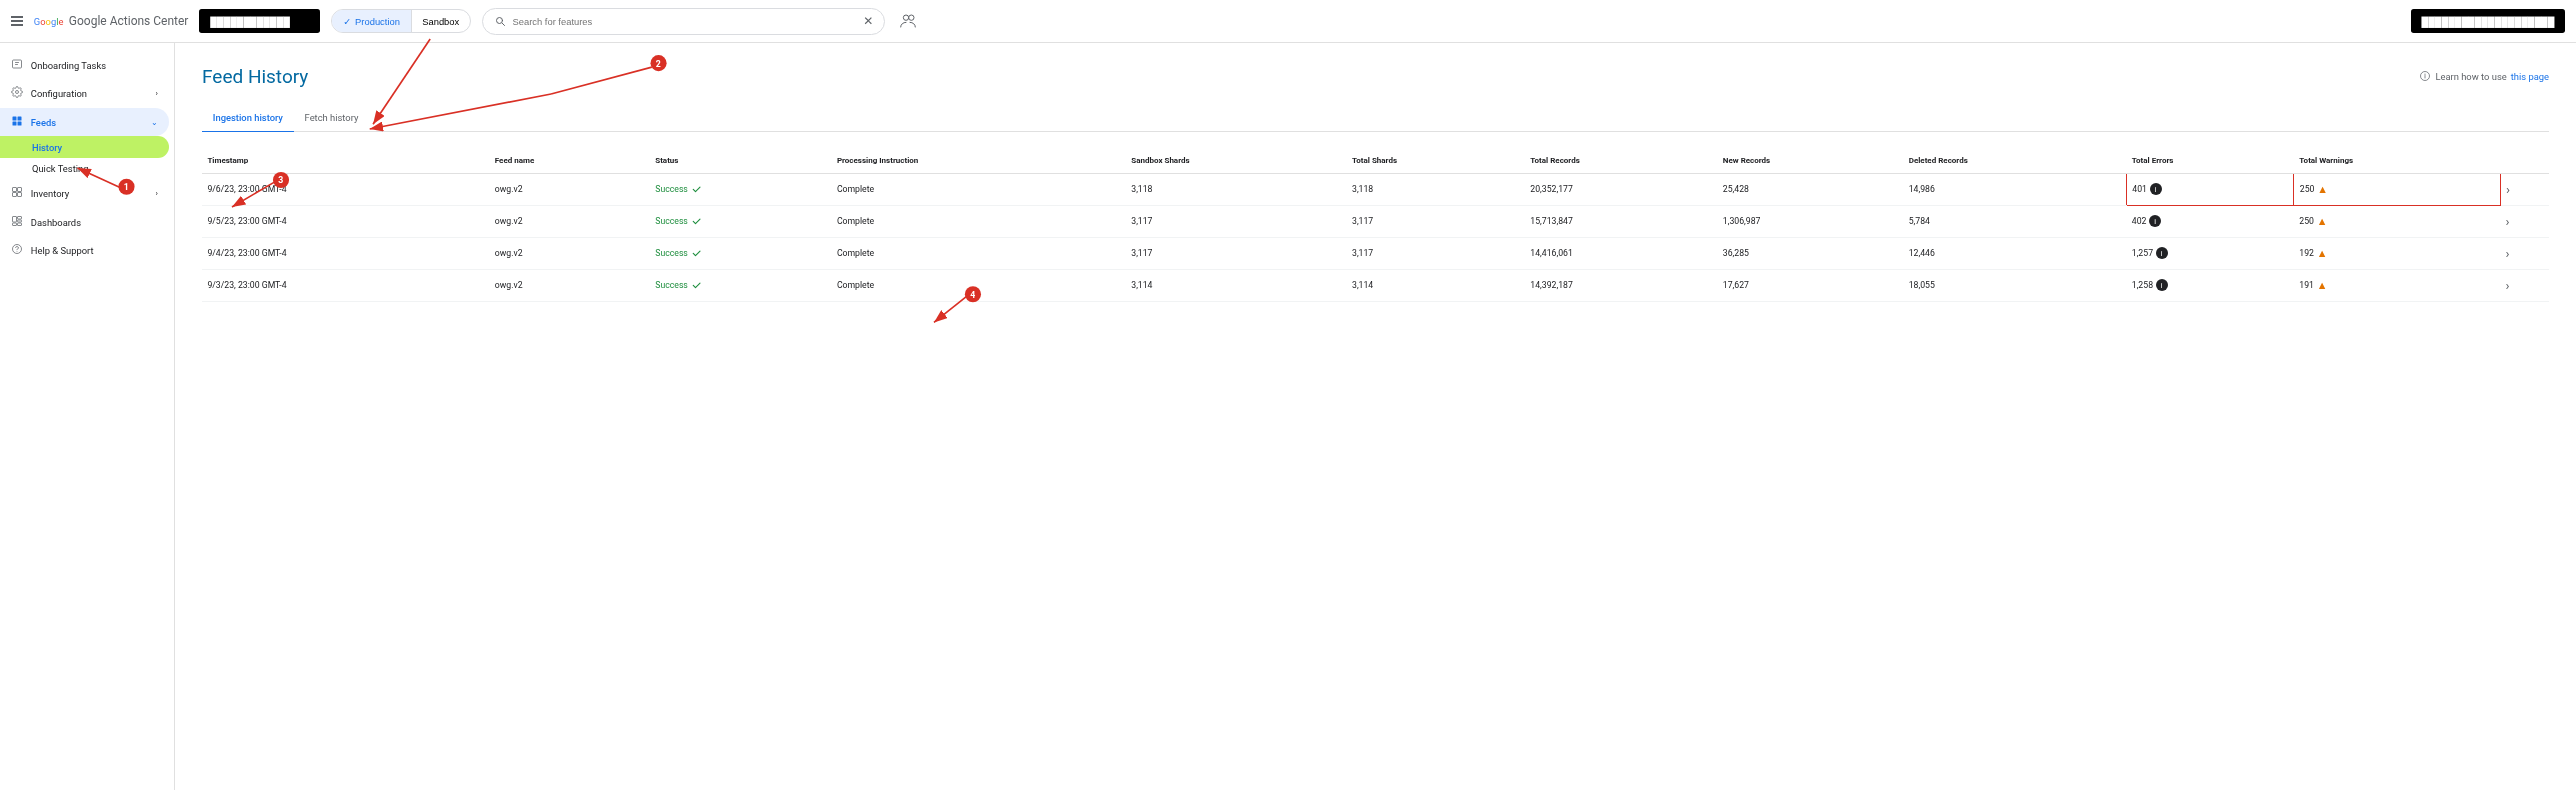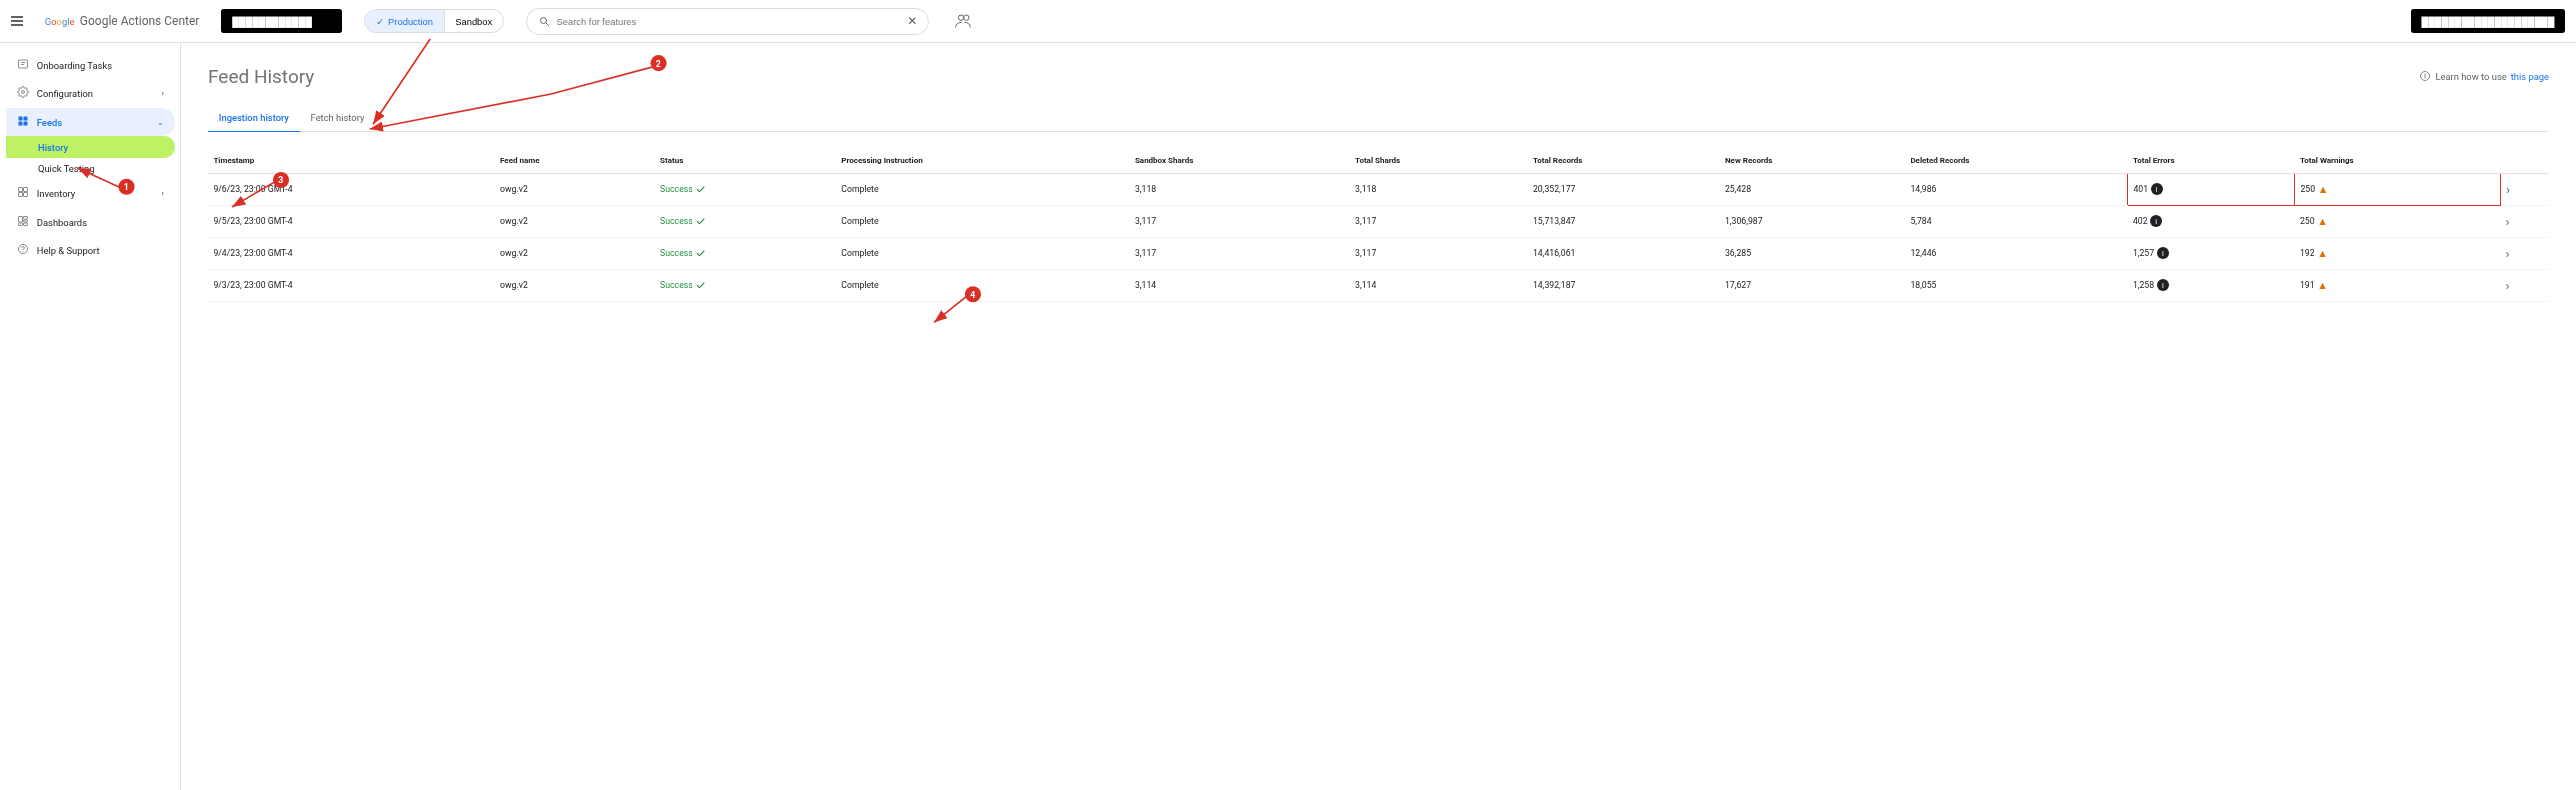--- a/index.html
+++ b/index.html
@@ -2,21 +2,21 @@
 <html style="font-size:10.8px"><head>
   <meta charset="utf-8">
   <style>
     * { box-sizing: border-box; margin: 0; padding: 0; }
     body { font-family: 'Google Sans', Roboto, Arial, sans-serif; font-size: 9.4px; color: #202124; background: #fff; overflow-x: hidden; }
 
     
     .top-nav {
       display: flex; align-items: center; height: 43px;
       padding: 0 10.8px; border-bottom: 0.7px solid #e0e0e0;
-      gap: 22px; position: relative;
+      gap: 11px; position: relative;
     }
     .hamburger { cursor: pointer; display: flex; flex-direction: column; gap: 2.7px; }
     .hamburger span { display: block; width: 12px; height: 1.3px; background: #5f6368; }
     .logo-area { display: flex; align-items: center; gap: 5.4px; min-width: 108px; }
     .google-g { color: #4285F4; }
     .google-o1 { color: #EA4335; }
     .google-o2 { color: #FBBC05; }
     .google-gl { color: #4285F4; }
     .google-e { color: #34A853; }
     .app-name { font-size: 12px; color: #5f6368; font-weight: 400; }
@@ -33,39 +33,39 @@
     .search-bar input { border: none; outline: none; flex: 1; font-size: 9.4px; color: #202124; background: transparent; }
     .clear-icon { color: #5f6368; cursor: pointer; font-size: 12px; }
 
     .profile-icon { width: 24px; height: 24px; display: flex; align-items: center; justify-content: center; cursor: pointer; color: #5f6368; }
     .top-nav-right { margin-left: auto; background: #000; color: #fff; border-radius: 2.7px; padding: 4px 10.8px; min-width: 121px; height: 24px; display: flex; align-items: center; }
 
     
     .annotation-svg { position: absolute; top: 0; left: 0; pointer-events: none; z-index: 100; }
 
     
-    .layout { display: flex; height: calc(100vh - 43px); margin-left: 6px; }
+    .layout { display: flex; height: calc(100vh - 43px); }
 
     
     .sidebar { width: 175px; min-width: 175px; border-right: 0.7px solid #e0e0e0; padding: 5.4px 0; overflow-y: auto; }
     .sidebar-item { display: flex; align-items: center; gap: 8px; padding: 6.7px 10.8px; cursor: pointer; font-size: 9.4px; color: #202124; border-radius: 0 16px 16px 0; margin-right: 5.4px; }
     .sidebar-item.active { background: #e8f0fe; color: #1a73e8; font-weight: 500; }
     .sidebar-item .icon { color: #5f6368; font-size: 12px; }
     .sidebar-item.active .icon { color: #1a73e8; }
     .sidebar-section { padding: 2.7px 0; }
     .sidebar-child { padding-left: 32px; font-size: 9.4px; color: #202124; padding-top: 5.4px; padding-bottom: 5.4px; cursor: pointer; border-radius: 0 16px 16px 0; margin-right: 5.4px; }
     .sidebar-child.active { background: #bef264; color: #1a73e8; font-weight: 500; }
     .chevron { font-size: 8px; margin-left: auto; }
 
     
     .main { flex: 1; overflow-y: auto; padding: 21.5px 27px; }
 
     
     .page-header { display: flex; align-items: center; justify-content: space-between; margin-bottom: 16px; }
-    .page-title { font-size: 19px; font-weight: 400; color: #737373; }
+    .page-title { font-size: 19px; font-weight: 400; color: #0369a1; }
     .help-link { display: flex; align-items: center; gap: 4px; font-size: 9.4px; color: #5f6368; }
     .help-link a { color: #1a73e8; text-decoration: none; }
 
     
     .tabs { display: flex; border-bottom: 0.7px solid #e0e0e0; margin-bottom: 16px; }
     .tab { padding: 8px 10.8px; font-size: 9.4px; cursor: pointer; color: #5f6368; border-bottom: 1.3px solid transparent; margin-bottom: -0.7px; }
     .tab.active { color: #1a73e8; border-bottom: 1.3px solid #1a73e8; font-weight: 500; }
 
     
     .lookback-section { margin-bottom: 16px; }

